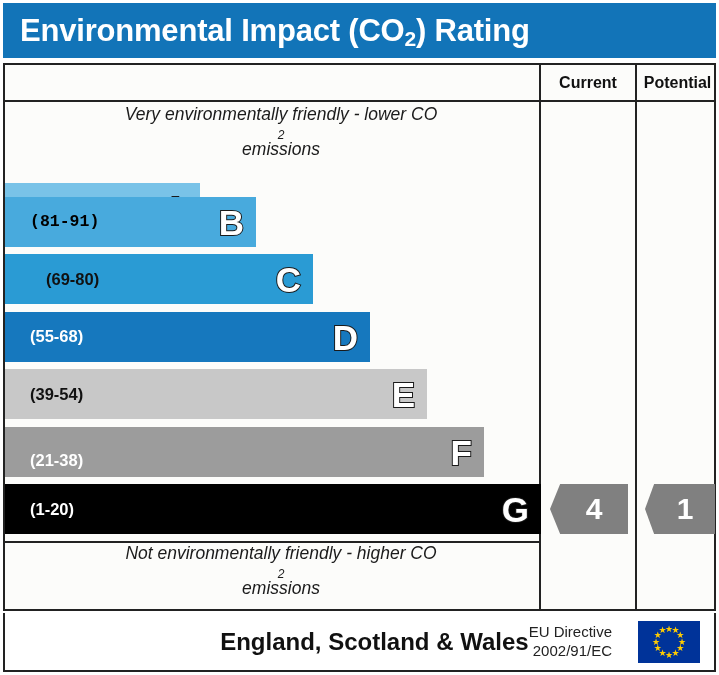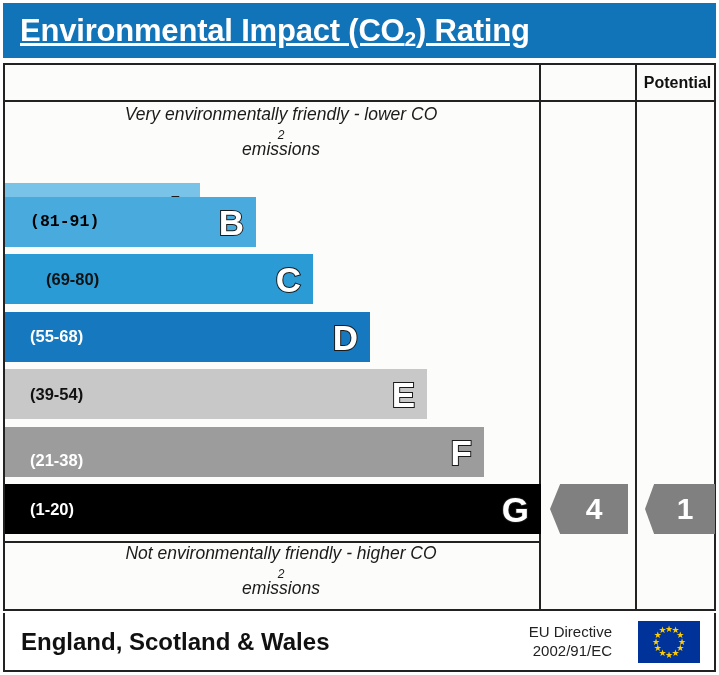--- a/index.html
+++ b/index.html
@@ -31,21 +31,20 @@
     display: flex;
     align-items: center;
   }
   .title-text {
     color: #ffffff;
     font-size: 31px;
     font-weight: bold;
     letter-spacing: -0.2px;
     padding-left: 17px;
     white-space: nowrap;
-    text-decoration: underline;
   }
   .title-text sub {
     font-size: 21px;
     vertical-align: baseline;
     position: relative;
     top: 5px;
   }
 
   
   .grid {
@@ -184,20 +183,21 @@
     align-items: center;
     background: #ffffff;
   }
   .footer-region {
     font-size: 24px;
     font-weight: bold;
     color: #111;
     padding-left: 16px;
     flex: 1;
     white-space: nowrap;
+    text-align: right;
   }
   .footer-directive {
     font-size: 15px;
     color: #222;
     line-height: 1.25;
     text-align: right;
     padding-right: 26px;
     white-space: nowrap;
   }
   .eu-flag {
@@ -229,20 +229,21 @@
       <span>Environmental Impact (CO</span><sub>2</sub><span>) Rating</span>
     </div>
   </div>
 
   <div class="grid">
 
     <div class="col-sep c1"></div>
     <div class="col-sep c2"></div>
 
     <div class="hdr-row">
+      <div class="hdr-cell current">Current</div>
       <div class="hdr-cell potential">Potential</div>
     </div>
 
     <div class="caption top">
       <span>Very environmentally friendly - lower CO</span>
         <sub>2</sub>
         <span> emissions</span>
     </div>
 
     <div class="bars">

